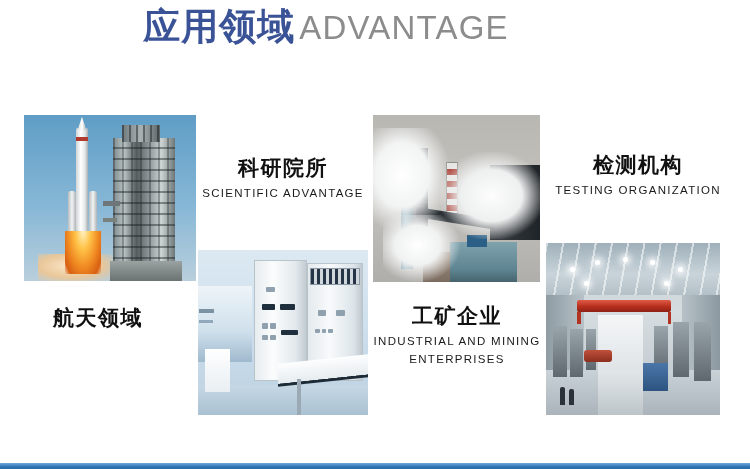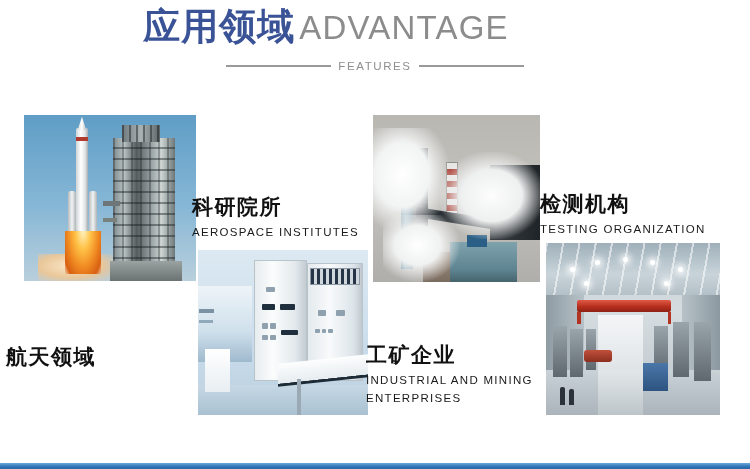--- a/index.html
+++ b/index.html
@@ -32,21 +32,21 @@
   .sub-rule{width:105px;height:2px;background:#9a9a9a;}
   .sub-text{
     font-size:11.5px;color:#8f8f8f;letter-spacing:1.6px;
     padding:0 7px;font-family:"Liberation Sans",sans-serif;
   }
 
   
   .photo{position:absolute;overflow:hidden;background:#d8dde2;}
 
   
-  .cap{position:absolute;text-align:left;margin-top:39px;}
+  .cap{position:absolute;text-align:center;}
   .cap-cn{
     font-family:"Liberation Sans","DejaVu Sans",sans-serif;
     font-size:21px;font-weight:bold;color:#111;letter-spacing:1.5px;
     line-height:1.2;white-space:nowrap;
   }
   .cap-en{
     font-family:"Liberation Sans",sans-serif;
     font-size:11.5px;color:#1a1a1a;letter-spacing:1.3px;
     line-height:1.55;margin-top:5px;
   }
@@ -175,48 +175,43 @@
 <body>
 
 <div class="canvas">
 
   <div class="header">
     <div class="title-line">
       <span class="title-cn">应用领域</span><span class="title-en">ADVANTAGE</span>
     </div>
   </div>
 
-  <div class="subrow">
-    <span class="sub-rule"></span>
-    <span class="sub-text">FEATURES</span>
-    <span class="sub-rule"></span>
-  </div>
 
   <div class="photo p-rocket" style="left:24px;top:115px;width:172px;height:166px;">
     <div class="rk-smoke"></div>
     <div class="rk-tower"></div>
     <div class="rk-tower-top"></div>
     <div class="rk-base"></div>
     <div class="rk-arm"></div>
     <div class="rk-arm2"></div>
     <div class="rk-boost-l"></div>
     <div class="rk-boost-r"></div>
     <div class="rk-body"></div>
     <div class="rk-band"></div>
     <div class="rk-nose"></div>
     <div class="rk-flame"></div>
   </div>
 
-  <div class="cap" style="left:6px;top:305px;width:196px;">
+  <div class="cap" style="left:0;top:305px;width:196px;">
     <div class="cap-cn">航天领域</div>
   </div>
 
   <div class="cap" style="left:192px;top:155px;width:182px;">
     <div class="cap-cn">科研院所</div>
-    <div class="cap-en">AEROSPACE INSTITUTES</div>
+    <div class="cap-en">SCIENTIFIC ADVANTAGE</div>
   </div>
 
   <div class="photo p-lab" style="left:198px;top:250px;width:170px;height:165px;">
     <div class="lb-floor"></div>
     <div class="lb-left">
       <div class="lb-leftstripe"></div>
       <div class="lb-leftstripe2"></div>
     </div>
     <div class="lb-rack1">
       <div class="lb-panelblk" style="left:14%;top:36%;width:26%;height:5%;"></div>

